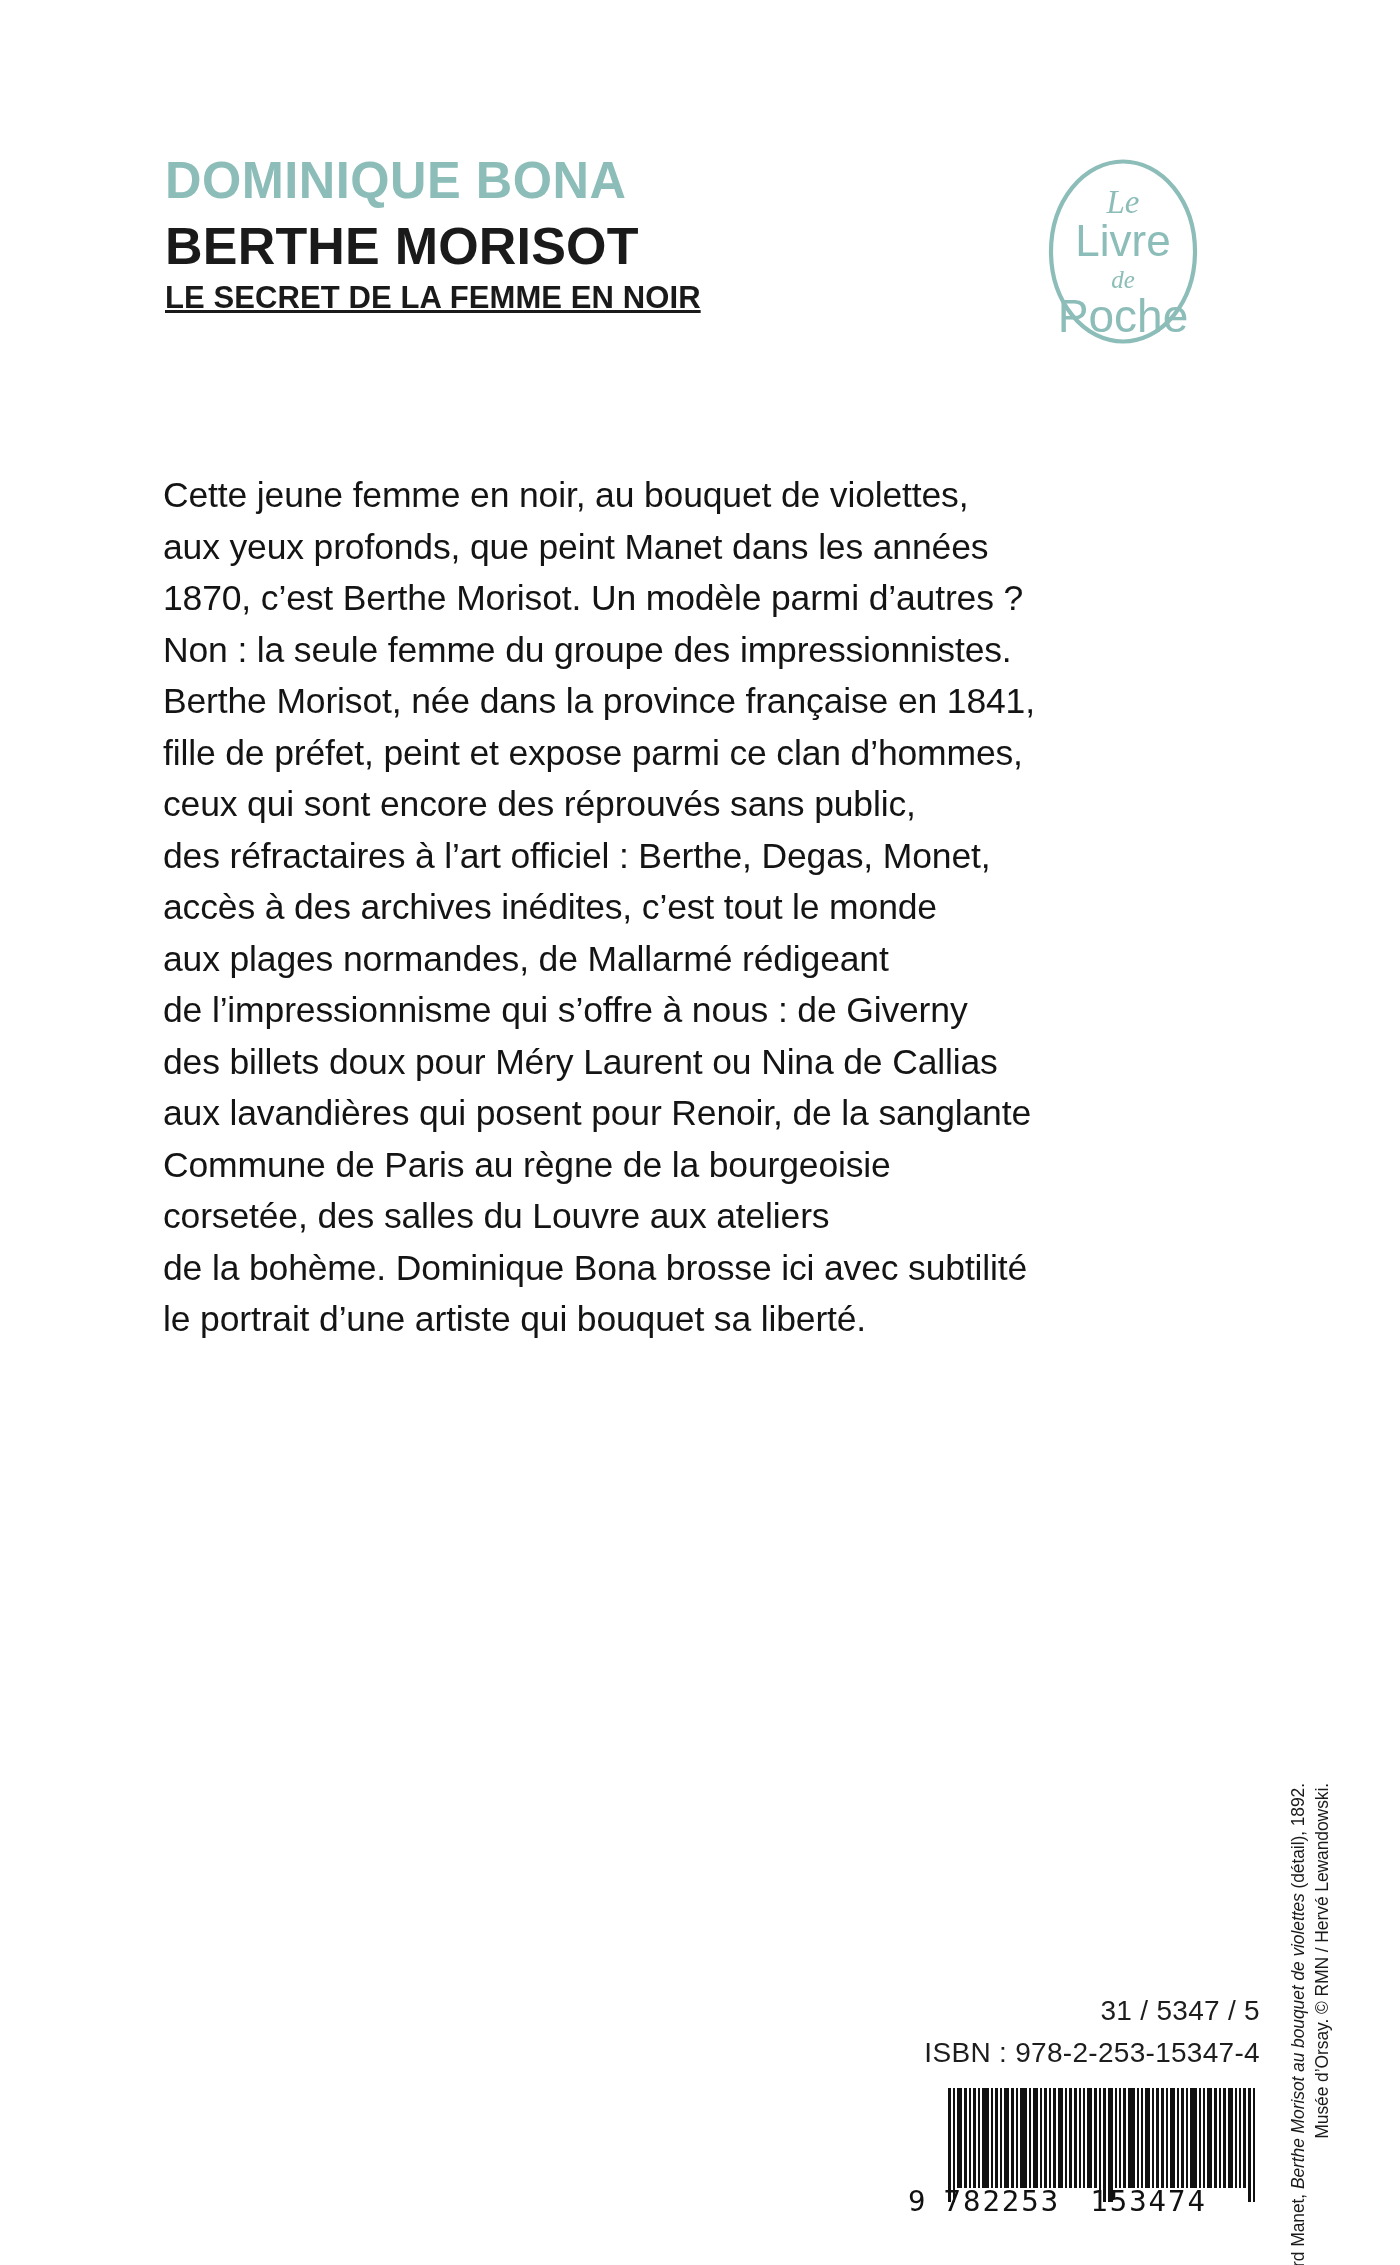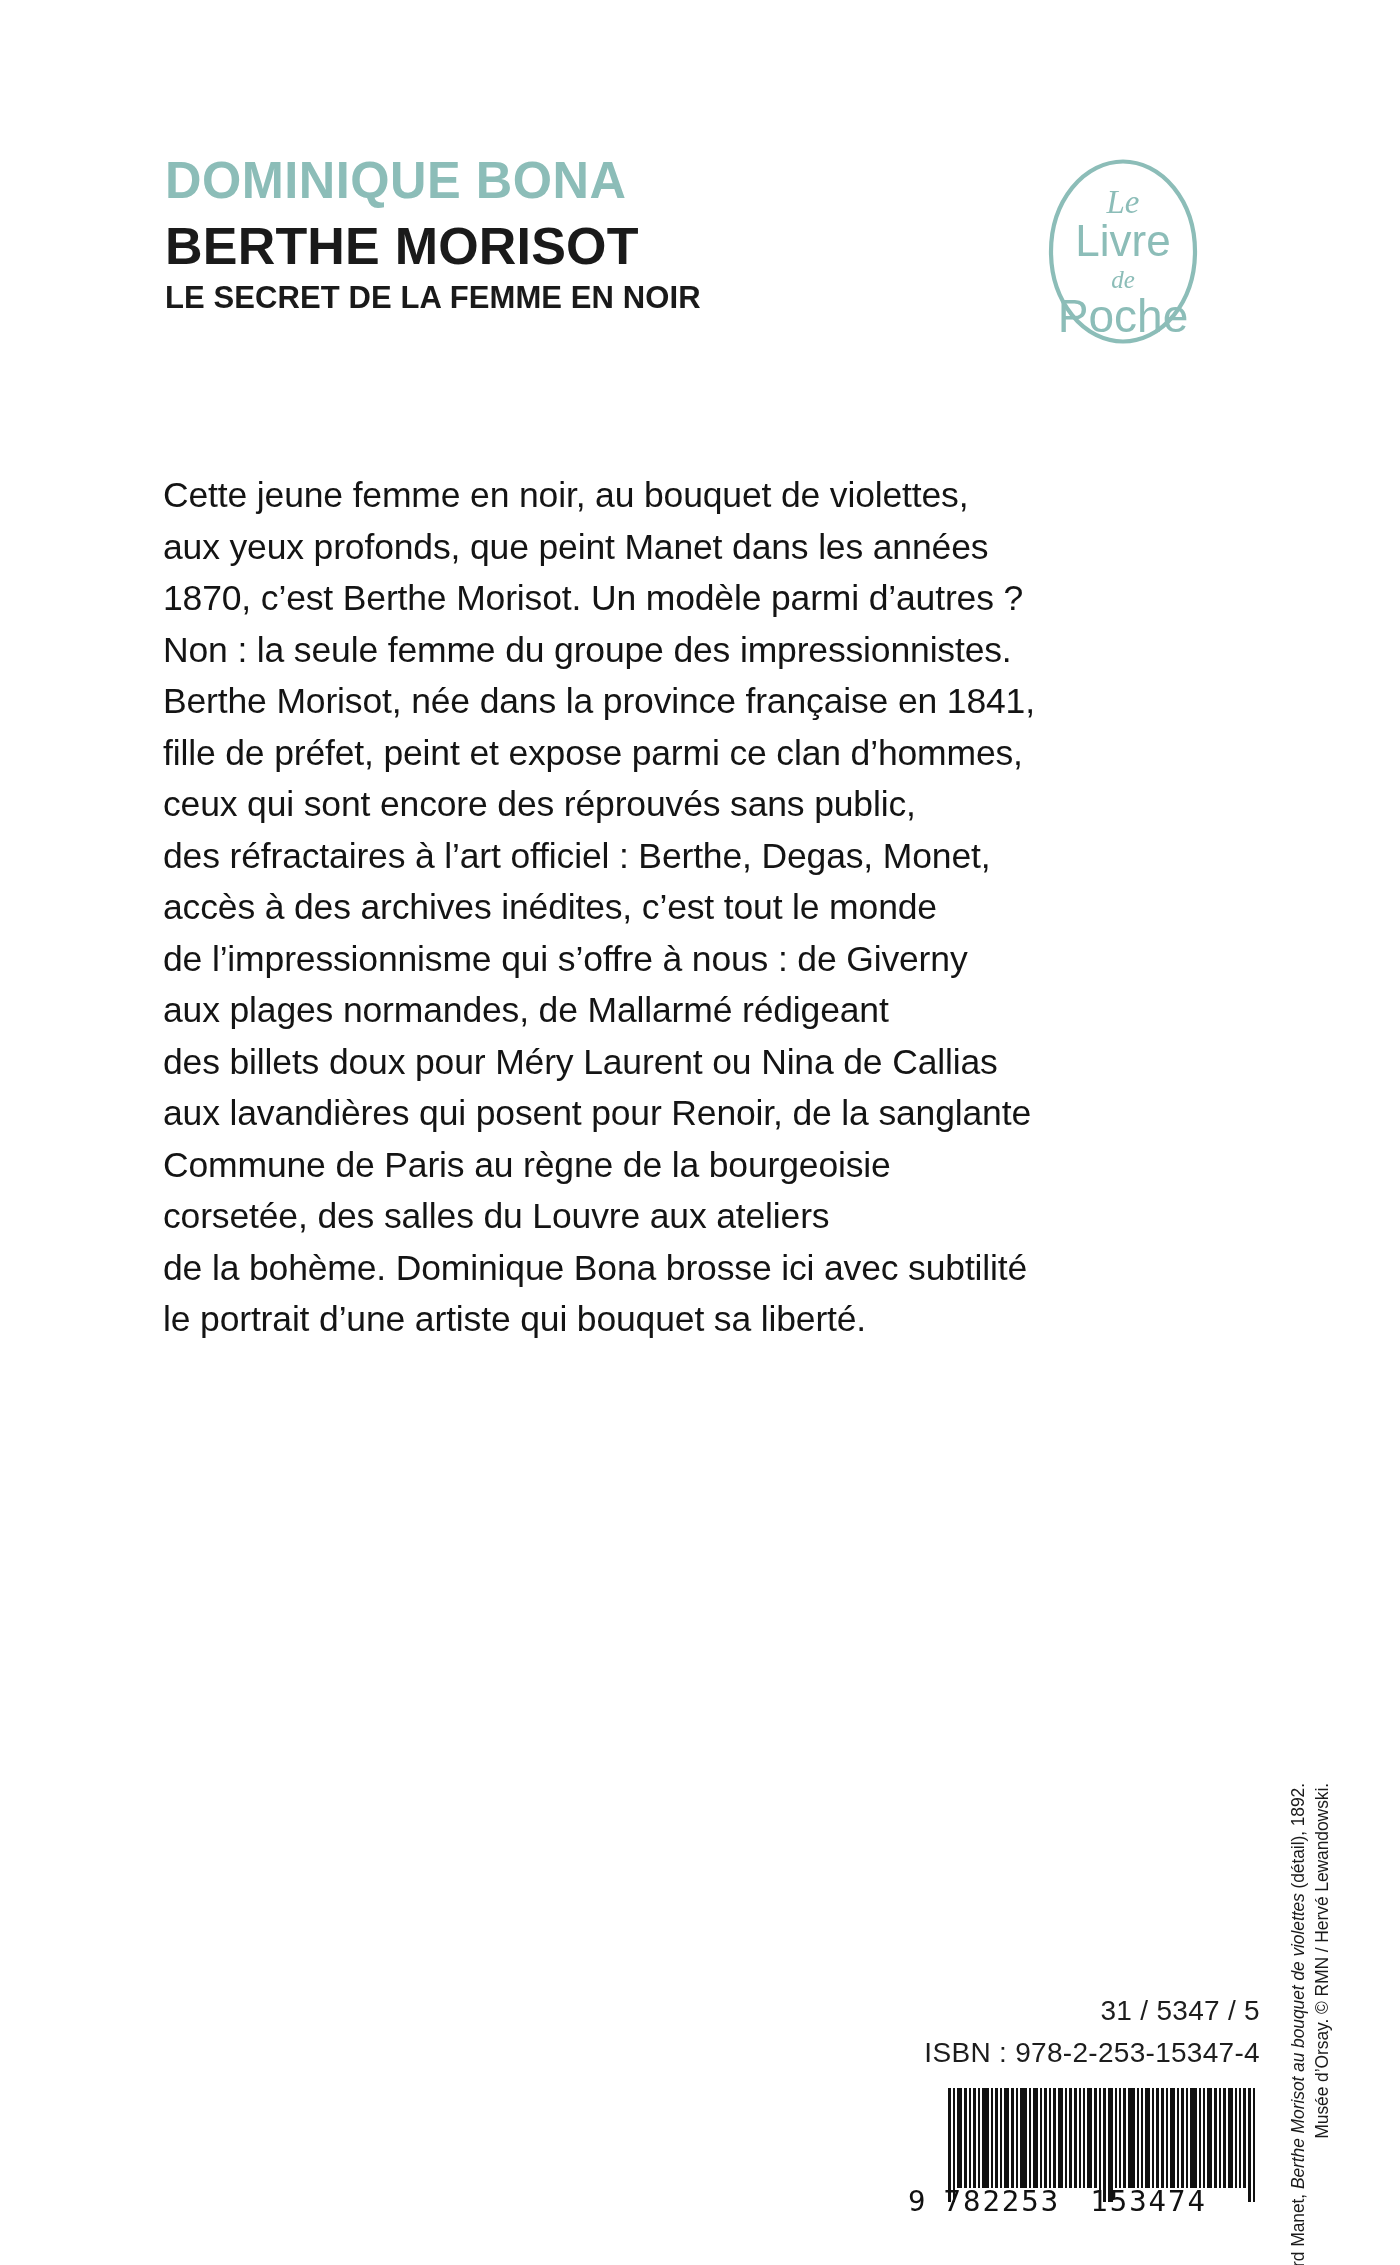--- a/index.html
+++ b/index.html
@@ -47,20 +47,21 @@
     margin: 0 0 10px 0;
   }
   #book-subtitle {
     font-size: 31px;
     font-weight: bold;
     letter-spacing: 0.1px;
     color: #1a1a1a;
     line-height: 1.0;
     white-space: nowrap;
     margin: 0;
+    text-decoration: underline;
   }
 
   
   #publisher-logo {
     position: absolute;
     left: 1047px;
     top: 158px;
     width: 152px;
     height: 187px;
   }
@@ -177,22 +178,22 @@
   <div id="blurb">
     <div class="line">Cette jeune femme en noir, au bouquet de violettes,</div>
     <div class="line">aux yeux profonds, que peint Manet dans les années</div>
     <div class="line">1870, c’est Berthe Morisot. Un modèle parmi d’autres ?</div>
     <div class="line">Non : la seule femme du groupe des impressionnistes.</div>
     <div class="line">Berthe Morisot, née dans la province française en 1841,</div>
     <div class="line">fille de préfet, peint et expose parmi ce clan d’hommes,</div>
     <div class="line">ceux qui sont encore des réprouvés sans public,</div>
     <div class="line">des réfractaires à l’art officiel : Berthe, Degas, Monet,</div>
     <div class="line">accès à des archives inédites, c’est tout le monde</div>
+    <div class="line">aux plages normandes, de Mallarmé rédigeant</div>
     <div class="line">de l’impressionnisme qui s’offre à nous : de Giverny</div>
-    <div class="line">aux plages normandes, de Mallarmé rédigeant</div>
     <div class="line">des billets doux pour Méry Laurent ou Nina de Callias</div>
     <div class="line">aux lavandières qui posent pour Renoir, de la sanglante</div>
     <div class="line">Commune de Paris au règne de la bourgeoisie</div>
     <div class="line">corsetée, des salles du Louvre aux ateliers</div>
     <div class="line">de la bohème. Dominique Bona brosse ici avec subtilité</div>
     <div class="line">le portrait d’une artiste qui bouquet sa liberté.</div>
   </div>
 
   <div id="credit-block">
     <div class="vtext" id="credit-line-1"><span>Couverture : Édouard Manet, </span><i>Berthe Morisot au bouquet de violettes</i><span> (détail), 1892.</span></div>

